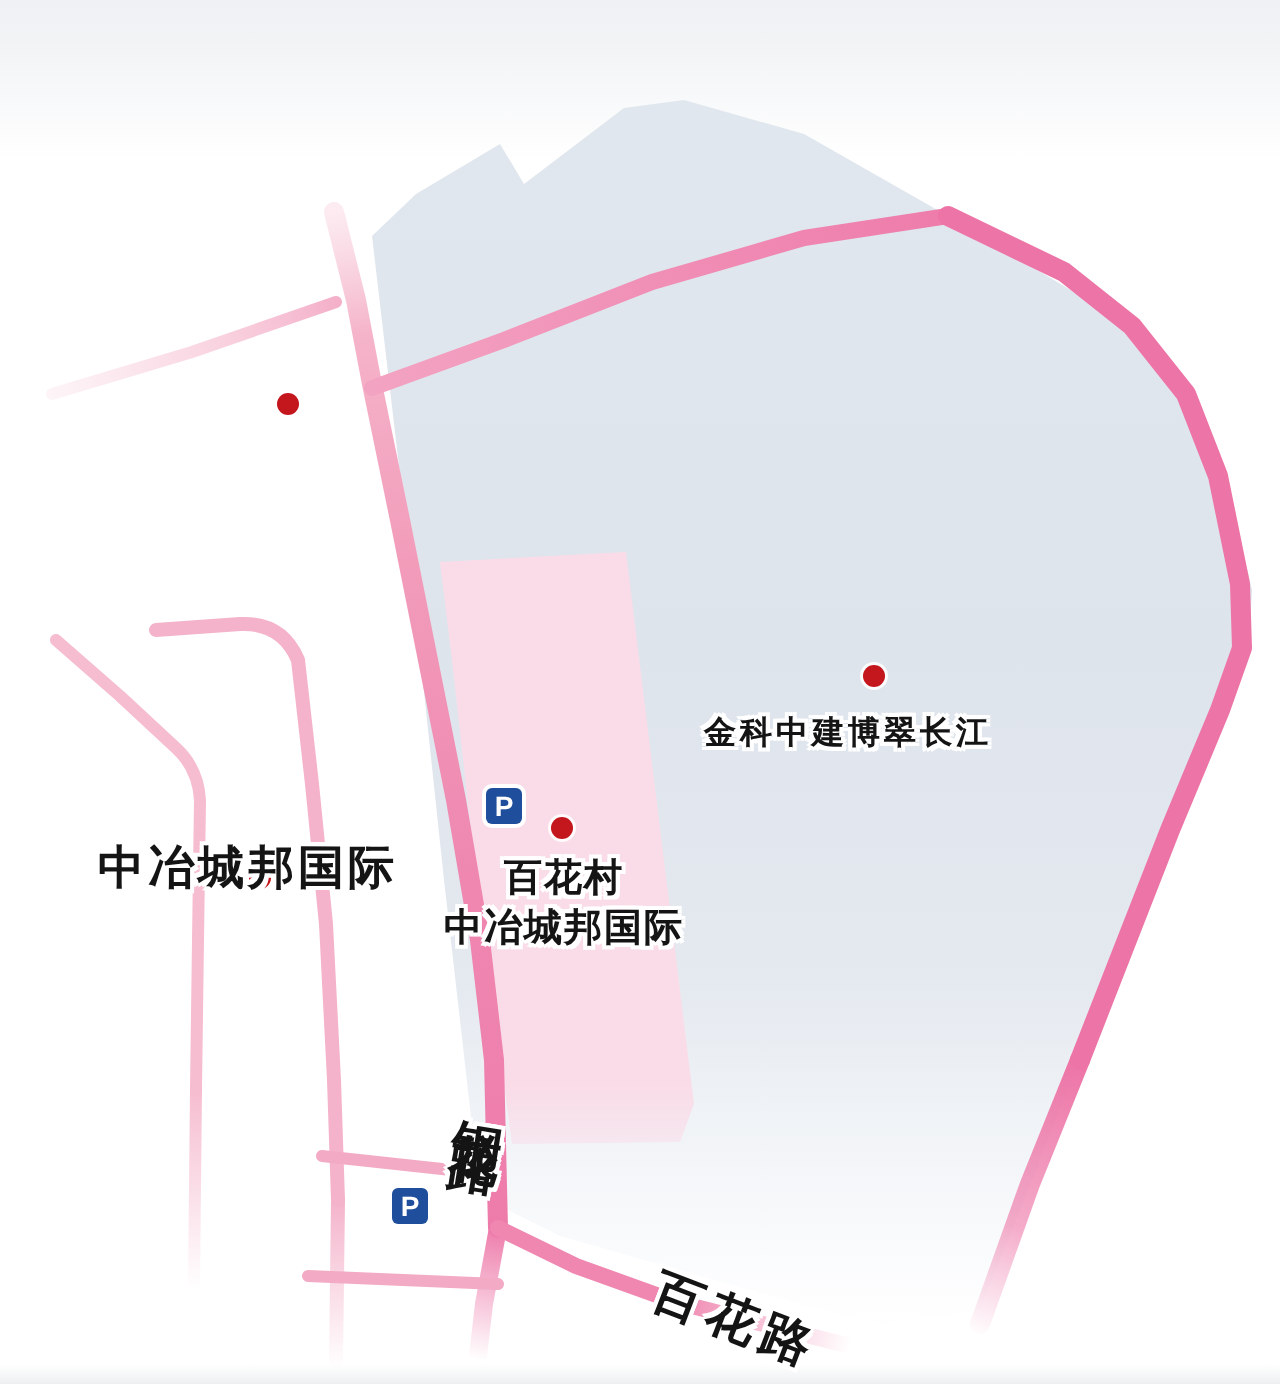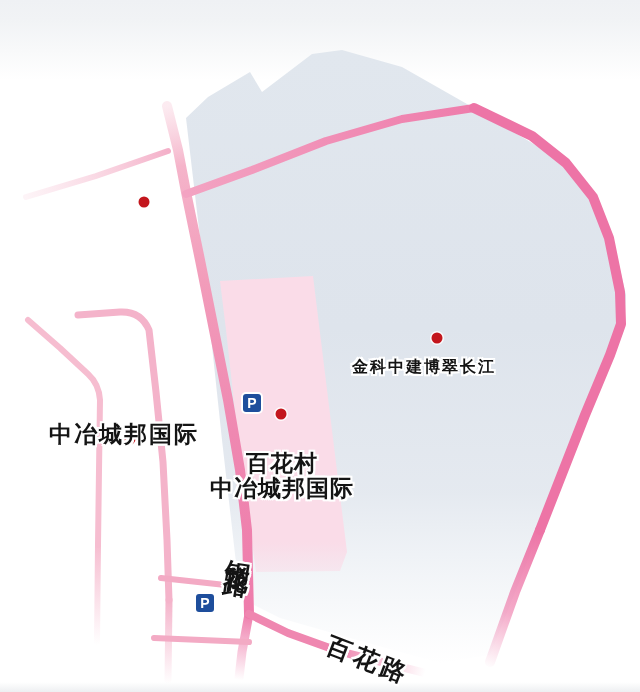--- a/index.html
+++ b/index.html
@@ -30,21 +30,21 @@
                  0 -2px 0 #fff,0 2px 0 #fff,-2px 0 0 #fff,2px 0 0 #fff;
   }
   #label-ganghua{
     left:242px;top:550px;writing-mode:vertical-rl;letter-spacing:6px;
     font-size:25px;transform:translate(-50%,-50%) rotate(9deg);
   }
   #label-baihua{
     left:368px;top:660px;font-size:25px;letter-spacing:4px;
     transform:translate(-50%,-50%) rotate(21deg);
   }
-  .two-line{line-height:25px;font-size:23px;letter-spacing:1px;margin-top:24px;}
+  .two-line{line-height:25px;font-size:19px;letter-spacing:1px;}
 </style>
 </head>
 <body>
 
 <div id="map">
 
   <svg id="base" width="640" height="692" viewBox="0 0 640 692">
     <defs>
       <linearGradient id="topBand" x1="0" y1="0" x2="0" y2="80" gradientUnits="userSpaceOnUse">
         <stop offset="0" stop-color="#eff1f4"></stop>

